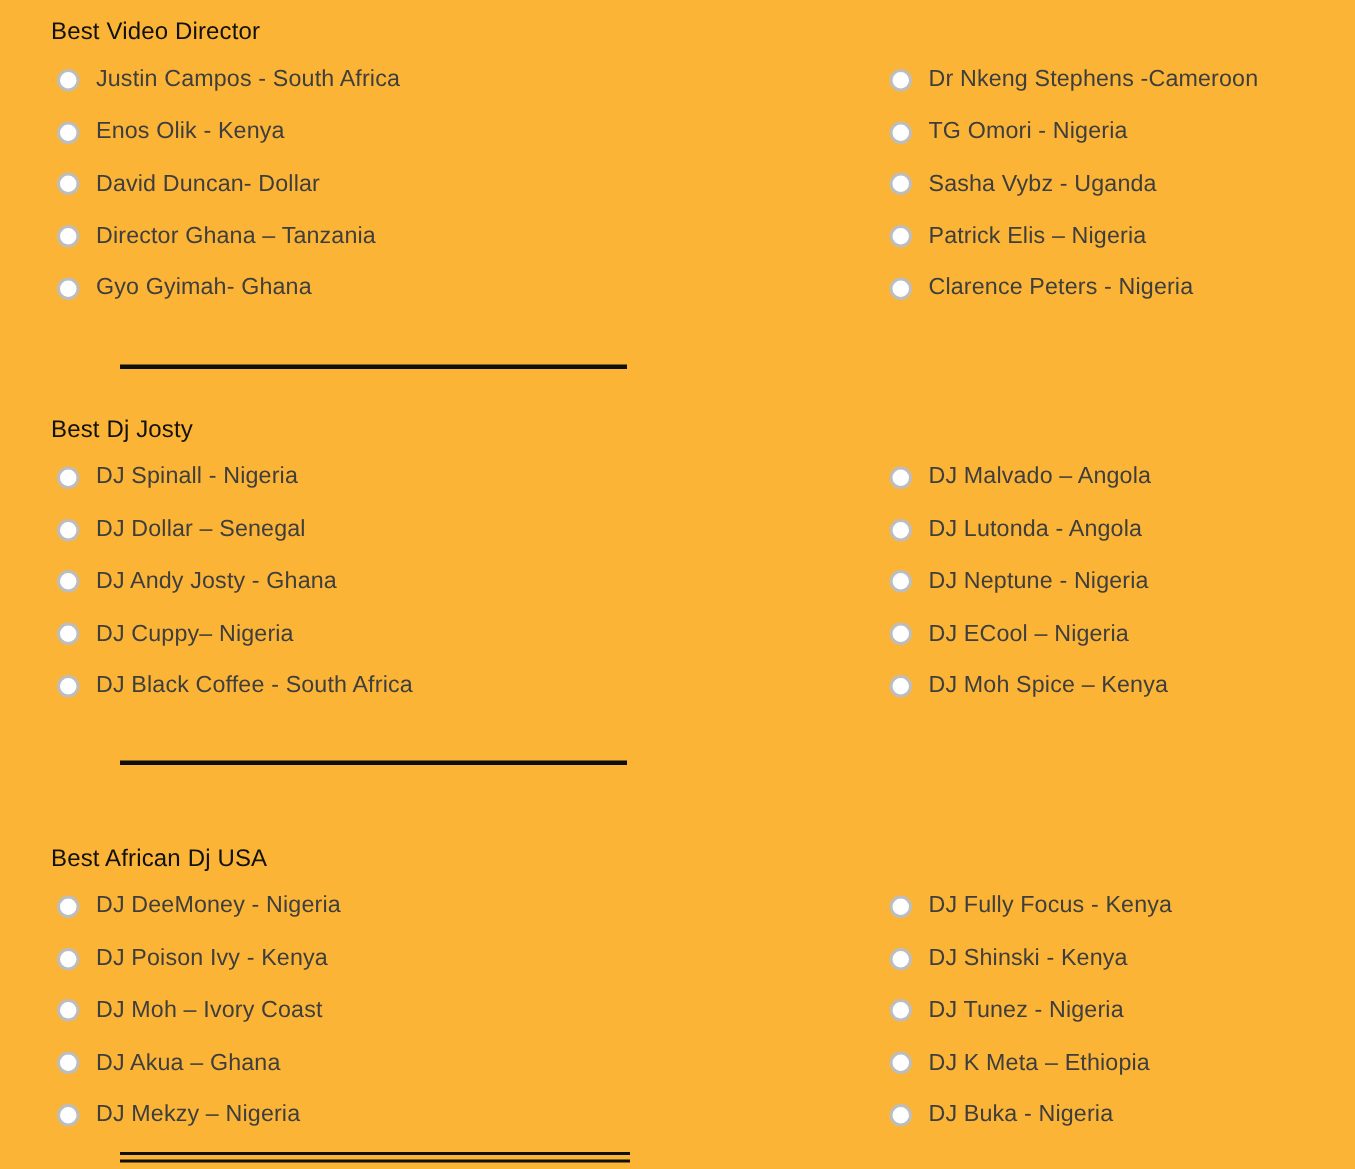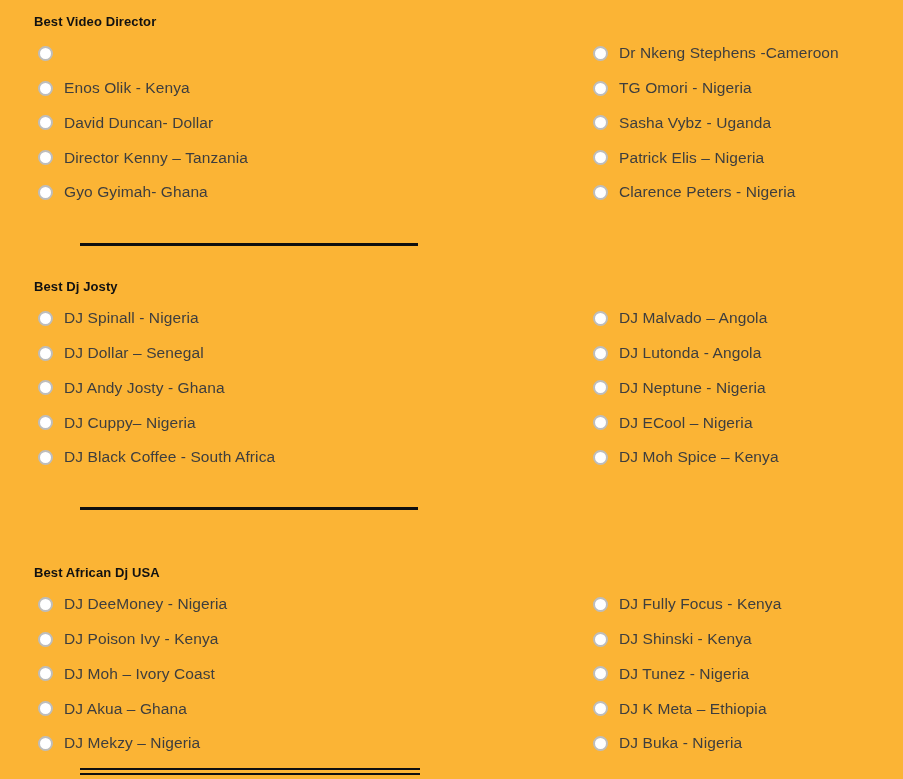--- a/index.html
+++ b/index.html
@@ -10,23 +10,23 @@
     font-family: "Liberation Sans", sans-serif;
   }
   body { background: #FBB435; position: relative; }
 
   .poll-section {
     position: absolute;
     left: 34px;
     right: 0;
   }
   .poll-title {
-    font-size: 13px;
+    font-size: 16px;
     line-height: 18px;
-    font-weight: 700;
+    font-weight: 400;
     color: #111111;
     letter-spacing: 0.1px;
   }
   .options {
     margin-left: 4px;
     margin-top: 5px;
     display: grid;
     grid-template-rows: repeat(5, 34.75px);
     grid-template-columns: 555px 1fr;
     grid-auto-flow: column;
@@ -70,35 +70,36 @@
 </head>
 <body style="background: rgb(251, 180, 53);">
 
 <main>
 
   <section class="poll-section" style="top:13px">
     <h2 class="poll-title">Best Video Director</h2>
     <div class="options">
   <label class="option">
     <span class="radio"></span>
+    <span class="option-label">Justin Campos - South Africa</span>
   </label>
 
   <label class="option">
     <span class="radio"></span>
     <span class="option-label">Enos Olik - Kenya</span>
   </label>
 
   <label class="option">
     <span class="radio"></span>
     <span class="option-label">David Duncan- Dollar</span>
   </label>
 
   <label class="option">
     <span class="radio"></span>
-    <span class="option-label">Director Kenny – Tanzania</span>
+    <span class="option-label">Director Ghana – Tanzania</span>
   </label>
 
   <label class="option">
     <span class="radio"></span>
     <span class="option-label">Gyo Gyimah- Ghana</span>
   </label>
 
   <label class="option">
     <span class="radio"></span>
     <span class="option-label">Dr Nkeng Stephens -Cameroon</span>

